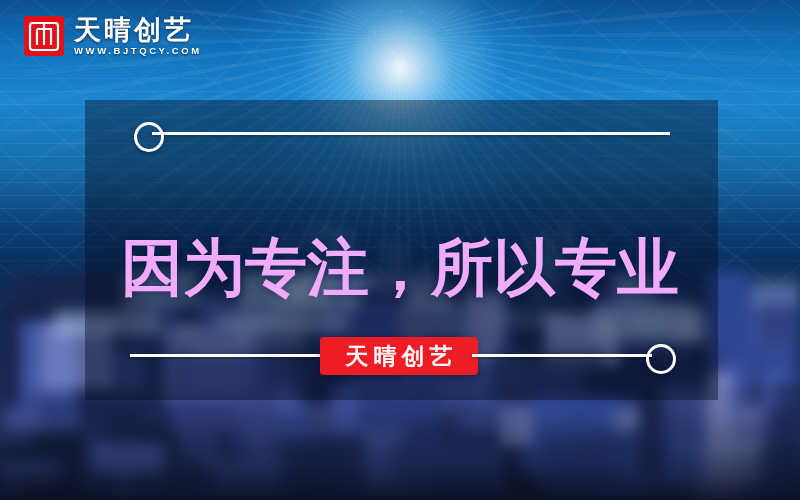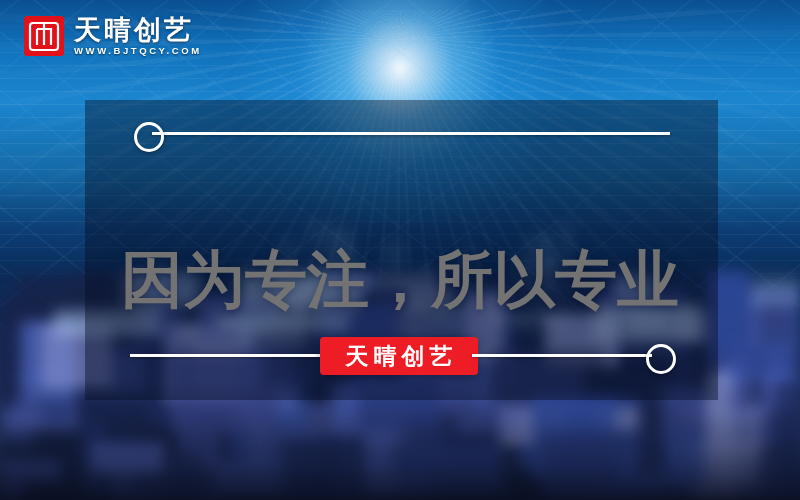--- a/index.html
+++ b/index.html
@@ -136,22 +136,22 @@
     letter-spacing:1px;
     font-family:"DejaVu Sans","Liberation Sans",sans-serif;
     text-shadow:0 2px 10px rgba(0,20,60,.55);
     white-space:nowrap;
   }
   .headline .dot{
     display:inline-block;width:14px;height:14px;background:#ffffff;
     vertical-align:middle;margin:0 12px 8px 12px;
   }
   .subheadline{
-    position:absolute;left:0;right:0;top:243px;text-align:center;
-    color:#737373;font-size:62px;line-height:74px;font-weight:700;
+    position:absolute;left:0;right:0;top:231px;text-align:center;
+    color:#f0abfc;font-size:62px;line-height:74px;font-weight:700;
     letter-spacing:0px;
     font-family:"DejaVu Sans","Liberation Sans",sans-serif;
     text-shadow:0 2px 8px rgba(0,10,40,.4);
     white-space:nowrap;
   }
 
   
   .badge{
     position:absolute;left:320px;top:337px;width:158px;height:38px;
     background:#ee1c25;border-radius:4px;

